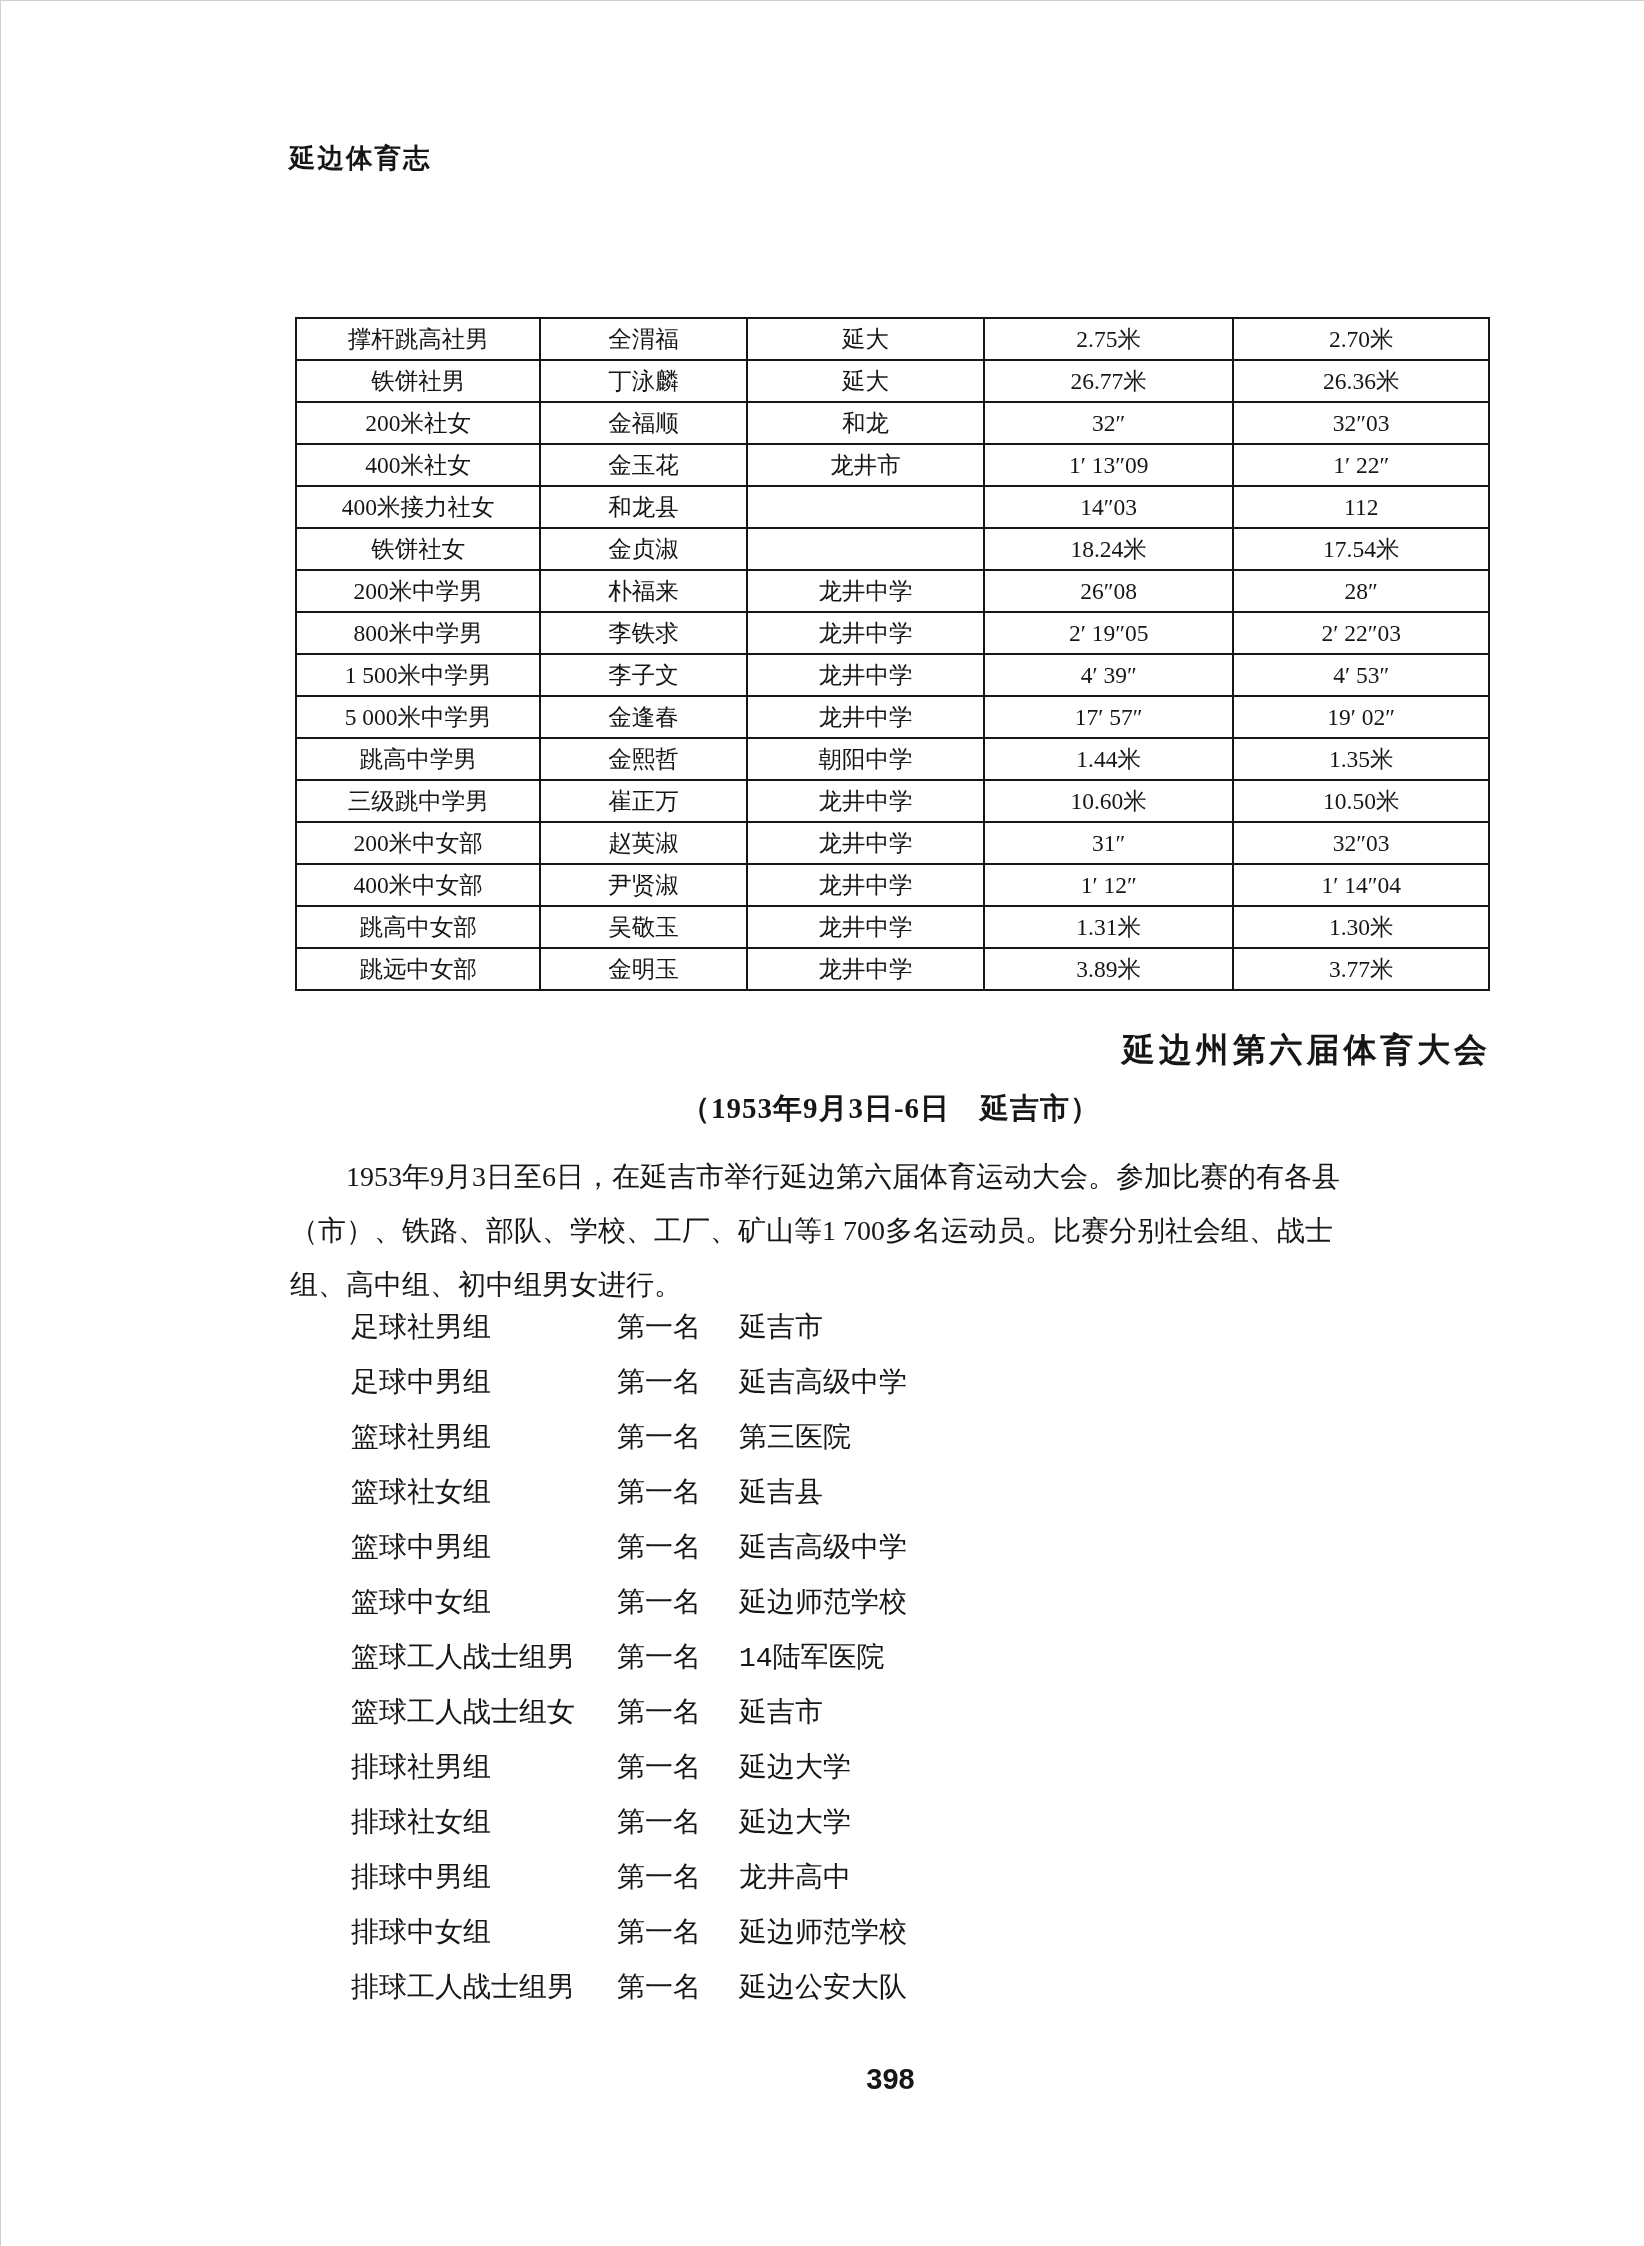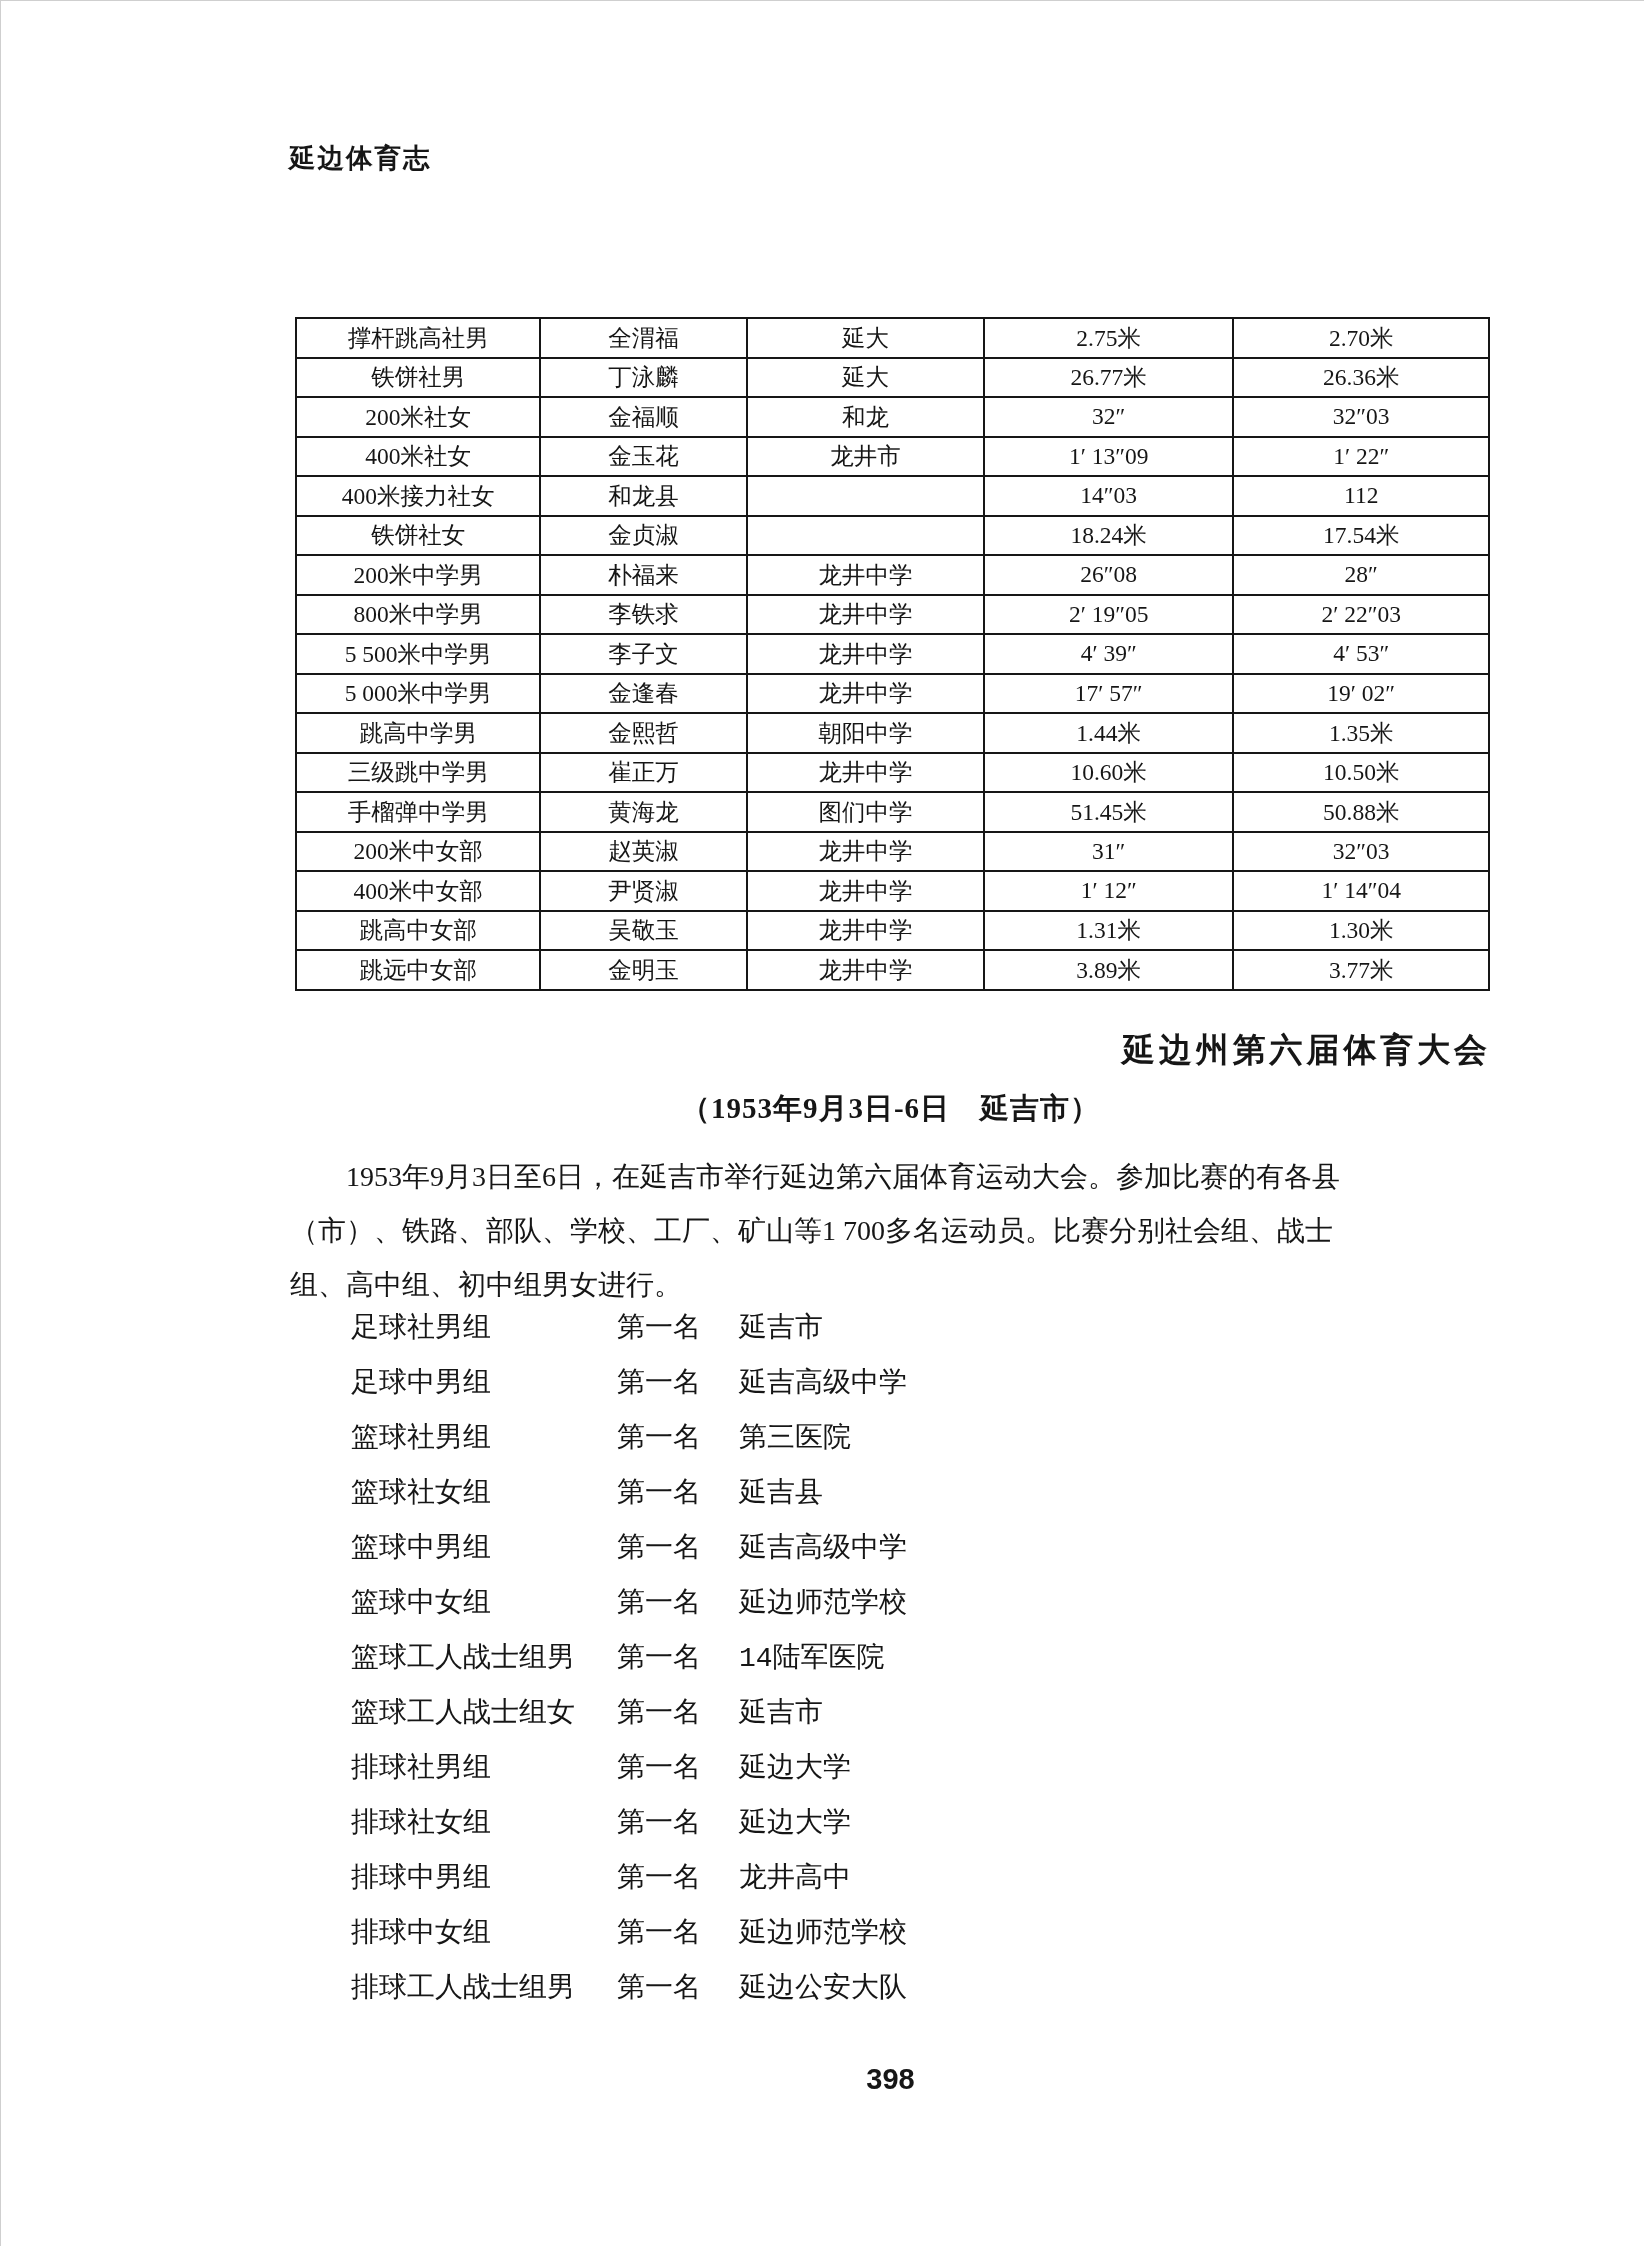--- a/index.html
+++ b/index.html
@@ -128,21 +128,21 @@
         <td>28″</td>
       </tr>
       <tr>
         <td>800米中学男</td>
         <td>李铁求</td>
         <td>龙井中学</td>
         <td>2′ 19″05</td>
         <td>2′ 22″03</td>
       </tr>
       <tr>
-        <td>5 500米中学男</td>
+        <td>1 500米中学男</td>
         <td>李子文</td>
         <td>龙井中学</td>
         <td>4′ 39″</td>
         <td>4′ 53″</td>
       </tr>
       <tr>
         <td>5 000米中学男</td>
         <td>金逢春</td>
         <td>龙井中学</td>
         <td>17′ 57″</td>
@@ -156,27 +156,20 @@
         <td>1.35米</td>
       </tr>
       <tr>
         <td>三级跳中学男</td>
         <td>崔正万</td>
         <td>龙井中学</td>
         <td>10.60米</td>
         <td>10.50米</td>
       </tr>
       <tr>
-        <td>手榴弹中学男</td>
-        <td>黄海龙</td>
-        <td>图们中学</td>
-        <td>51.45米</td>
-        <td>50.88米</td>
-      </tr>
-      <tr>
         <td>200米中女部</td>
         <td>赵英淑</td>
         <td>龙井中学</td>
         <td>31″</td>
         <td>32″03</td>
       </tr>
       <tr>
         <td>400米中女部</td>
         <td>尹贤淑</td>
         <td>龙井中学</td>

